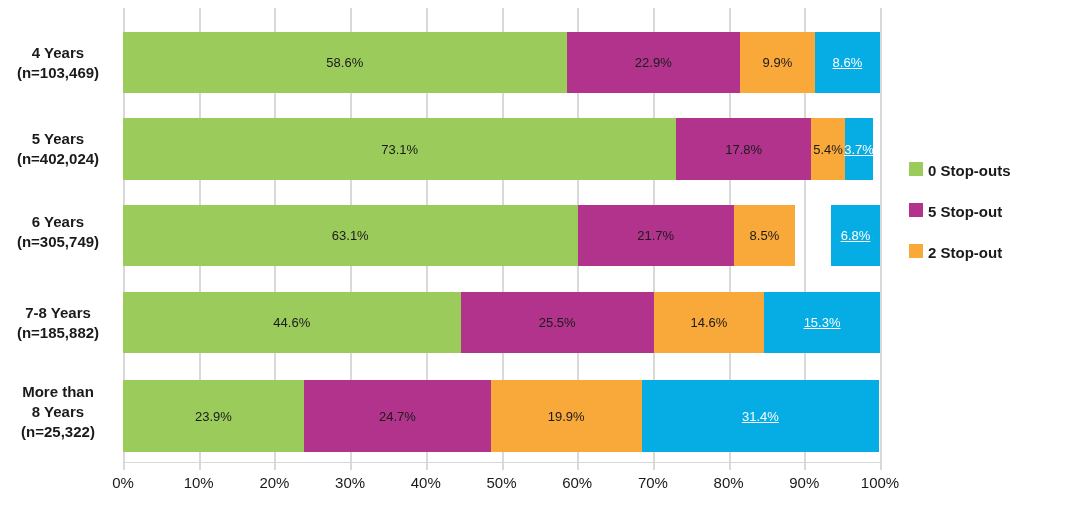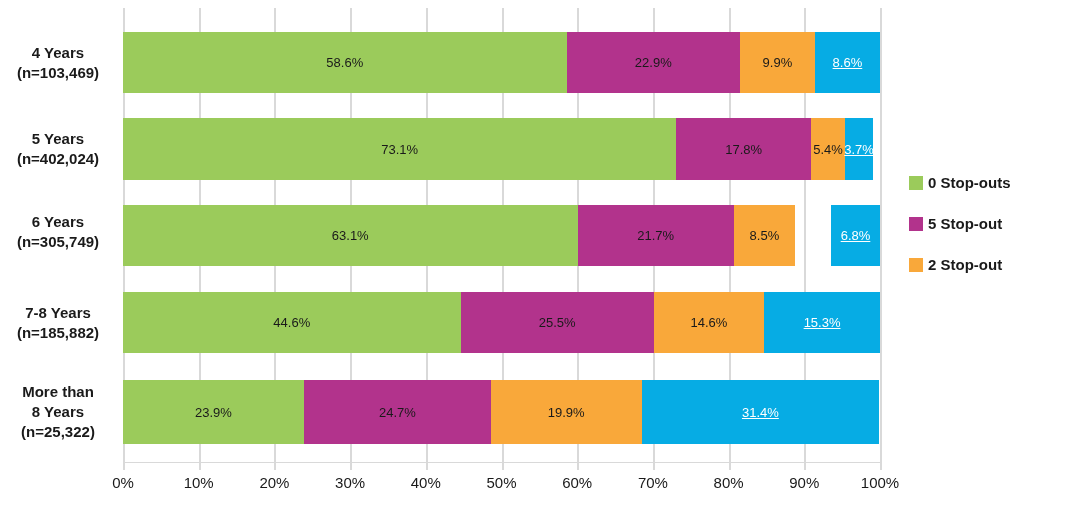--- a/index.html
+++ b/index.html
@@ -118,21 +118,20 @@
 
   
   .legend {
     position: absolute;
     left: 909px;
     top: 162px;
   }
   .legend-item {
     display: flex;
     flex-direction: row;
-    align-items: center;
     height: 41px;
   }
   .legend-swatch {
     width: 14px;
     height: 14px;
     flex: 0 0 14px;
   }
   .legend-text {
     margin-left: 5px;
     font-size: 15px;
@@ -210,21 +209,21 @@
           <div class="seg" style="width: 193.035px; background: rgb(178, 51, 140);">
             <span class="seg-label dark">25.5%</span>
           </div>
           <div class="seg" style="width: 110.522px; background: rgb(249, 168, 58);">
             <span class="seg-label dark">14.6%</span>
           </div>
           <div class="seg" style="width: 115.821px; background: rgb(6, 172, 228);">
             <span class="seg-label light">15.3%</span>
           </div>
         </div>
-        <div class="cat-row" style="top: 372px; height: 64px;">
+        <div class="cat-row" style="top: 372px; height: 72px;">
           <div class="seg" style="width: 180.923px; background: rgb(155, 203, 91);">
             <span class="seg-label dark">23.9%</span>
           </div>
           <div class="seg" style="width: 186.979px; background: rgb(178, 51, 140);">
             <span class="seg-label dark">24.7%</span>
           </div>
           <div class="seg" style="width: 150.643px; background: rgb(249, 168, 58);">
             <span class="seg-label dark">19.9%</span>
           </div>
           <div class="seg" style="width: 237.698px; background: rgb(6, 172, 228);">

